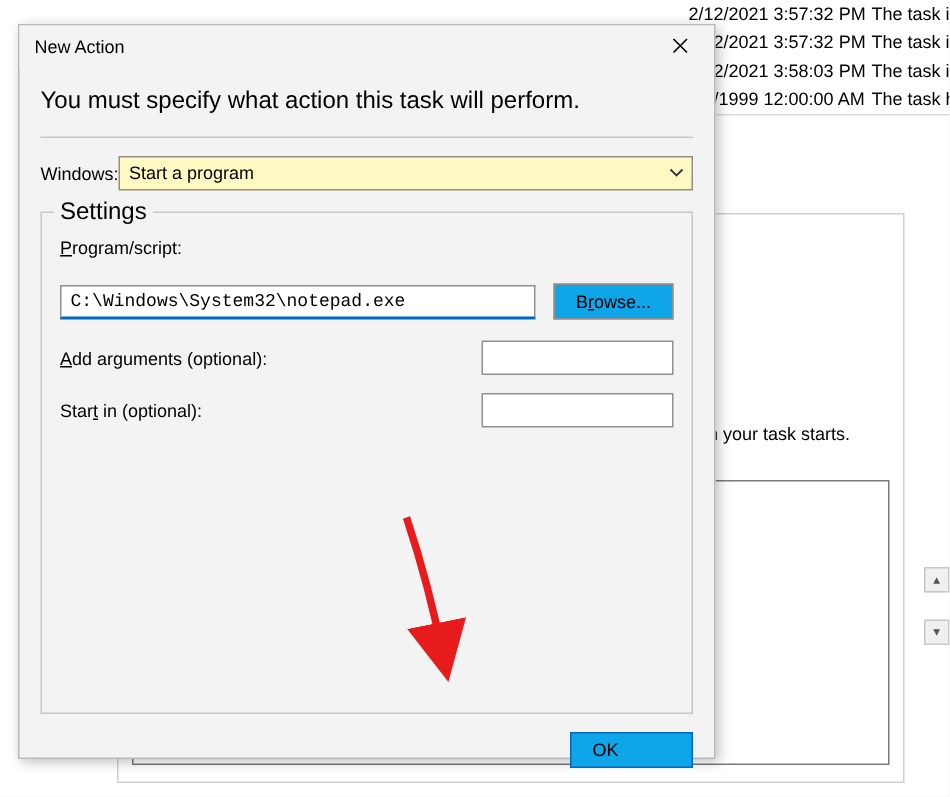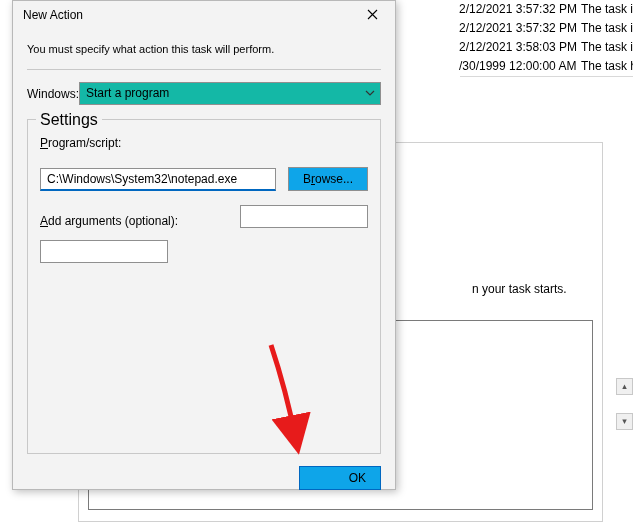--- a/index.html
+++ b/index.html
@@ -57,22 +57,22 @@
     line-height: 15px;
     text-align: center;
     color: #555;
   }
   .scroll-up { top: 378px; }
   .scroll-dn { top: 413px; }
 
   
   .dialog {
     position: absolute;
-    left: 12px; top: 0;
-    width: 384px; height: 490px;
+    left: 12px; top: 16px;
+    width: 465px; height: 490px;
     background: #f3f3f3;
     border: 1px solid #b8b8b8;
     box-shadow: 2px 2px 8px rgba(0,0,0,0.25);
     display: flex;
     flex-direction: column;
   }
   .titlebar {
     display: flex;
     align-items: center;
     height: 30px;
@@ -87,40 +87,40 @@
     font-size: 14px;
   }
   .close-btn svg { width: 11px; height: 11px; }
   .body {
     padding: 8px 14px 14px 14px;
     flex: 1;
     display: flex;
     flex-direction: column;
   }
   .instruction {
-    font-size: 11px;
+    font-size: 16px;
     margin: 6px 0 14px 0;
   }
   .hr { height: 1px; background: #c8c8c8; margin-bottom: 12px; }
   .row-action {
     display: flex;
     align-items: center;
     gap: 10px;
     margin-bottom: 14px;
   }
   .row-action label { width: 42px; }
   .select-wrap {
     flex: 1;
     position: relative;
   }
   .select {
     width: 100%;
     height: 23px;
     border: 1px solid #8f8f8f;
-    background: #14b8a6;
+    background: #fef9c3;
     padding: 0 22px 0 6px;
     line-height: 21px;
     font-size: 12px;
   }
   .chev {
     position: absolute;
     right: 6px; top: 5px;
     width: 10px; height: 10px;
   }
   .chev svg { width: 10px; height: 10px; }
@@ -147,50 +147,50 @@
     display: flex;
     gap: 12px;
     align-items: center;
     margin-bottom: 14px;
   }
   .input {
     height: 23px;
     border: 1px solid #8f8f8f;
     background: #fff;
     padding: 0 6px;
-    font-family: Liberation Sans, sans-serif;
+    font-family: Liberation Mono, monospace;
     font-size: 12px;
   }
   .input.focused {
     border-bottom: 2px solid #0067c0;
   }
   .btn {
     height: 24px;
     border: 1px solid #8f8f8f;
     background: #0ea5e9;
     padding: 0 14px;
     font-family: inherit;
     font-size: 12px;
     cursor: default;
   }
   .row2 {
     display: flex;
-    align-items: flex-end;
+    align-items: center;
     margin-bottom: 12px;
   }
   .row2 .lbl2 { flex: 1; }
   .row2 .input { width: 128px; }
 
   .dlg-buttons {
     display: flex;
     justify-content: flex-end;
     gap: 10px;
     padding-top: 12px;
   }
-  .dlg-buttons .btn { width: 82px; text-align: right; }
+  .dlg-buttons .btn { width: 82px; text-align: left; }
   .btn.primary { border: 1px solid #0067c0; }
 
   
   .arrow {
     position: absolute;
     left: 256px; top: 340px;
     width: 60px; height: 120px;
     pointer-events: none;
   }
 </style>
@@ -265,20 +265,23 @@
       </div>
 
       <div class="row2">
         <div class="lbl2">
           <span class="underline">A</span><span>dd arguments (optional):</span>
         </div>
         <input class="input" value="" style="">
       </div>
 
       <div class="row2">
+        <div class="lbl2">
+          <span>Star</span><span class="underline">t</span><span> in (optional):</span>
+        </div>
         <input class="input" value="" style="">
       </div>
     </div>
 
     <div class="dlg-buttons">
       <button class="btn primary">OK</button>
     </div>
   </div>
 </div>
 

